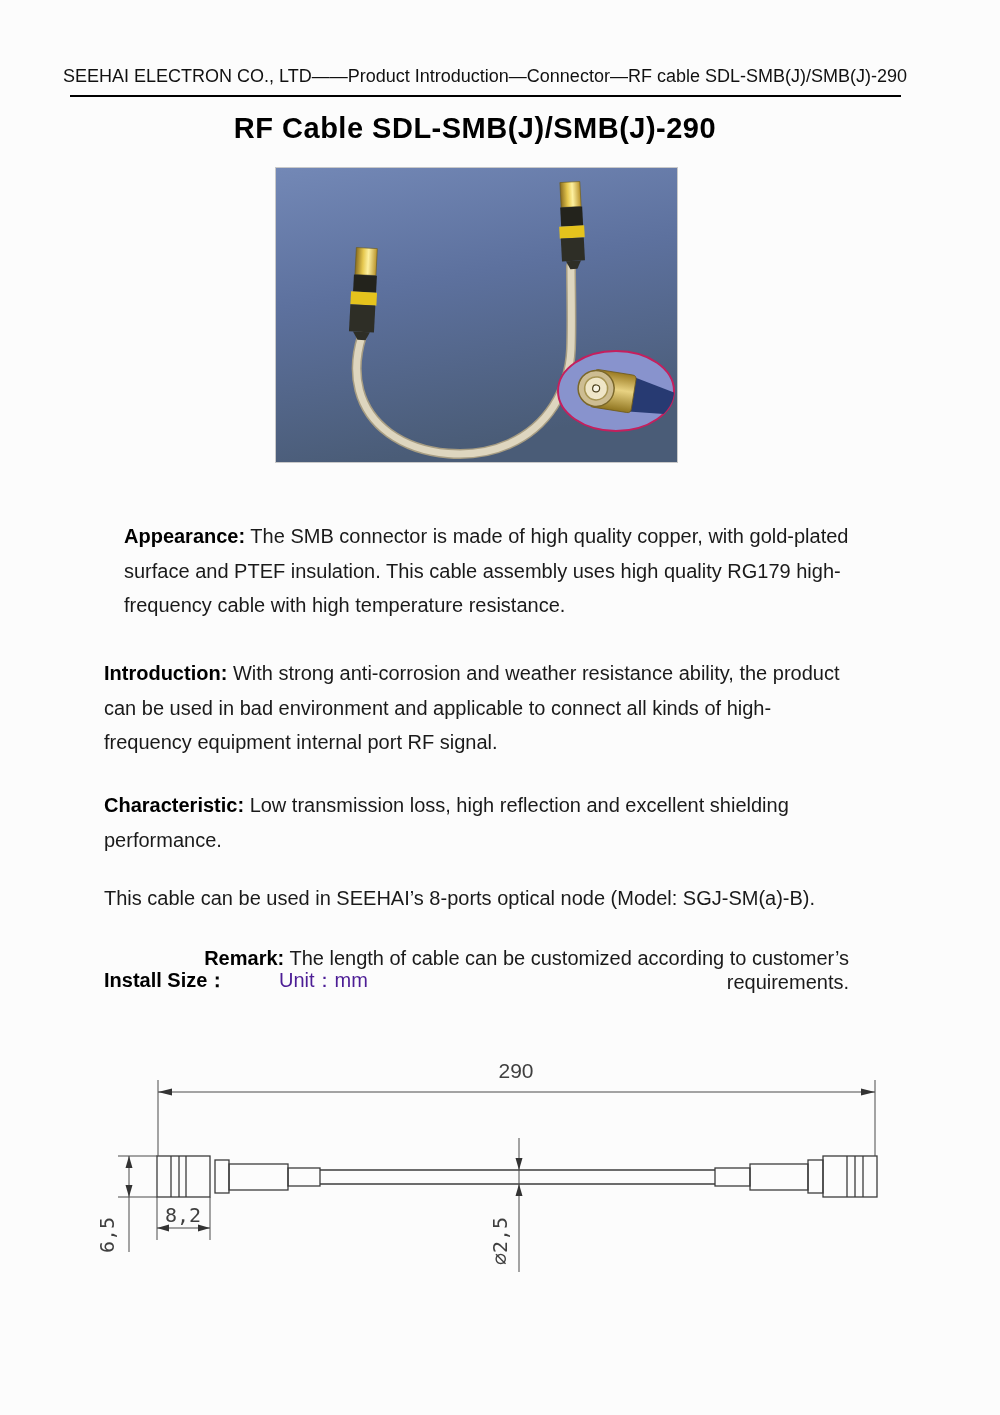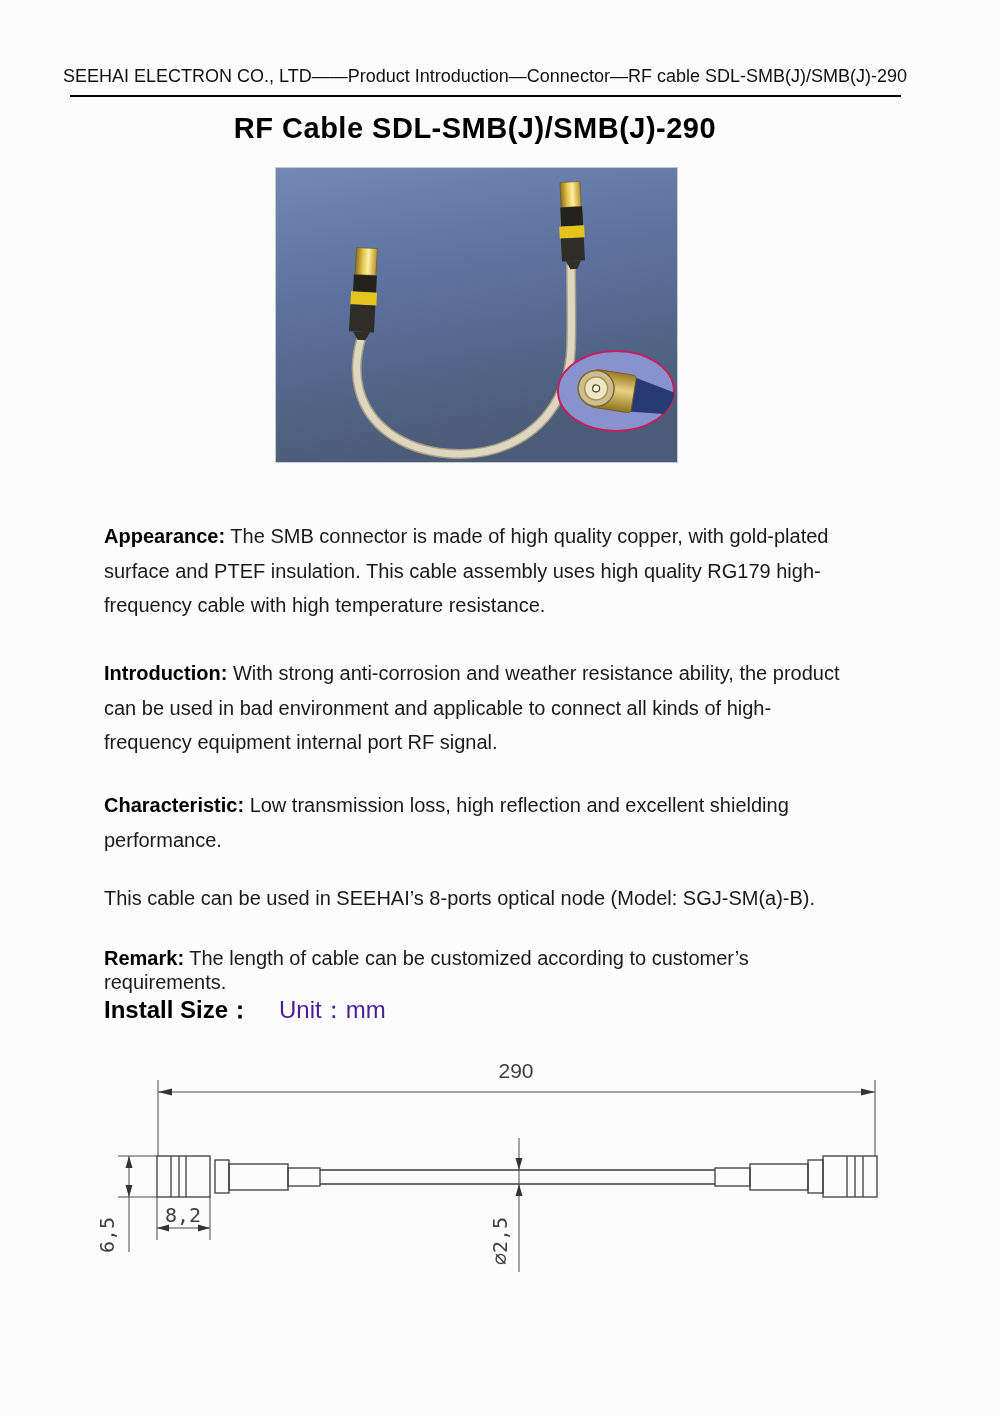--- a/index.html
+++ b/index.html
@@ -27,26 +27,26 @@
   .photo{
     position:absolute;left:275px;top:167px;width:401px;height:294px;
     border:1px solid #c9c9c9;box-sizing:content-box;
   }
   .para{
     position:absolute;left:104px;width:745px;
     font-size:20px;line-height:34.6px;color:#1a1a1a;
   }
   .para b{font-weight:bold;color:#000;}
   .para.tight{line-height:24px;}
-  .p-appearance{top:499px;}
+  .p-appearance{top:499px;margin-left:20px;}
   .p-performance{top:636px;}
   .p-characteristic{top:768px;}
   .p-usage{top:861px;}
-  .p-remark{top:926px;}
-  .install-row{position:absolute;top:998px;left:0;width:988px;height:26px;font-size:24px;line-height:24px;}
+  .p-remark{top:926px;text-align:right;}
+  .install-row{position:absolute;top:968px;left:0;width:988px;height:26px;font-size:20px;line-height:24px;}
   .install-label{position:absolute;left:104px;font-weight:bold;color:#000;}
   .install-unit{position:absolute;left:279px;color:#4c1d95;}
   .drawing{
     position:absolute;left:90px;top:1045px;width:800px;height:245px;
   }
   svg{display:block;}
 </style>
 </head>
 <body>
 

